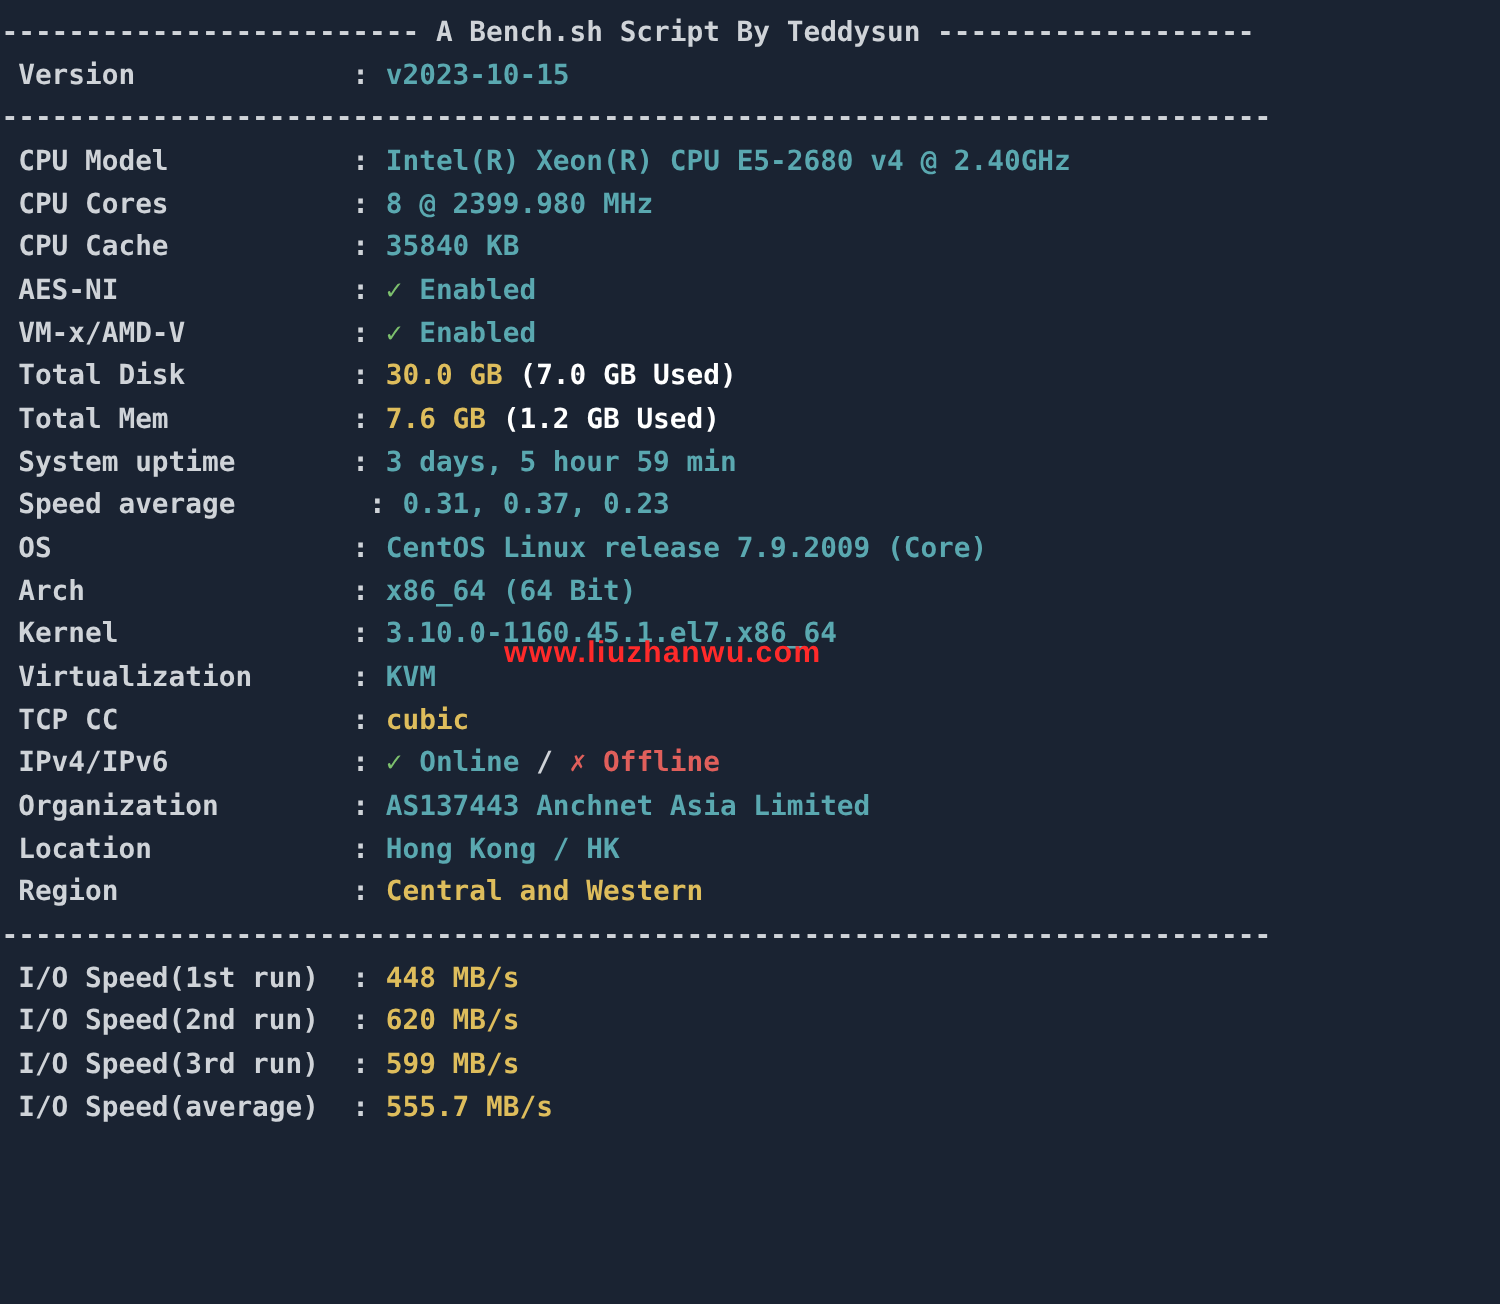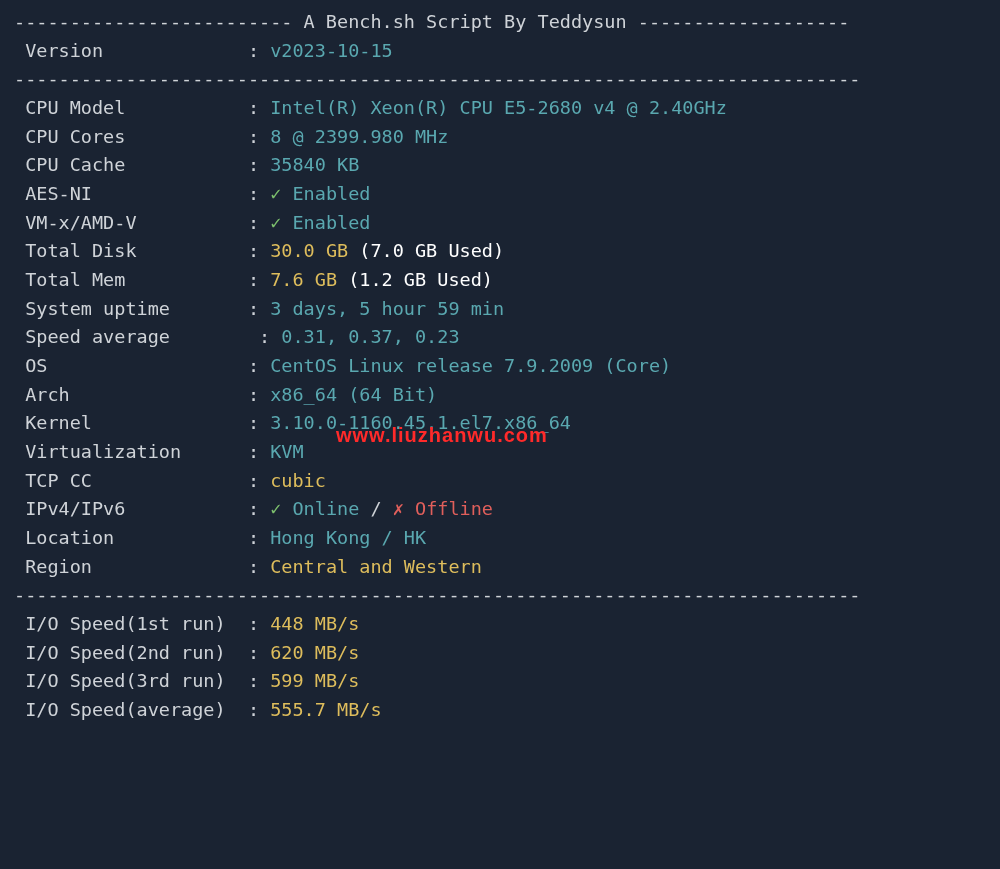--- a/index.html
+++ b/index.html
@@ -6,21 +6,21 @@
   body {
     background: #1a2332;
     font-family: "Menlo", "Monaco", "Consolas", monospace;
     font-size: 18.5px;
     line-height: 1.55;
     padding: 8px 0;
     width: 1000px;
     height: 869px;
     overflow: hidden;
   }
-  .line { white-space: pre; padding: 0 14px; }
+  .line { white-space: pre; padding: 0 1px; font-weight: bold; }
   .lbl  { color: #cfd3d8; }    
   .sep  { color: #cfd3d8; }    
   .val  { color: #5aa8b0; }    
   .ylw  { color: #debd5c; text-align: right; }    
   .red  { color: #e05f5b; }    
   .grn  { color: #7cbf6d; }    
   .gry  { color: #ffffff; }    
   .wht  { color: #cfd3d8; }
   .watermark {
     position: absolute;
@@ -48,20 +48,21 @@
     <div class="line"><span class="lbl"> Total Disk         </span><span class="sep"> : </span><span class="ylw">30.0 GB</span><span class="gry"> (7.0 GB Used)</span></div>
     <div class="line"><span class="lbl"> Total Mem          </span><span class="sep"> : </span><span class="ylw">7.6 GB</span><span class="gry"> (1.2 GB Used)</span></div>
     <div class="line"><span class="lbl"> System uptime      </span><span class="sep"> : </span><span class="val">3 days, 5 hour 59 min</span></div>
     <div class="line"><span class="lbl"> Speed average       </span><span class="sep"> : </span><span class="val">0.31, 0.37, 0.23</span></div>
     <div class="line"><span class="lbl"> OS                 </span><span class="sep"> : </span><span class="val">CentOS Linux release 7.9.2009 (Core)</span></div>
     <div class="line"><span class="lbl"> Arch               </span><span class="sep"> : </span><span class="val">x86_64 (64 Bit)</span></div>
     <div class="line"><span class="lbl"> Kernel             </span><span class="sep"> : </span><span class="val">3.10.0-1160.45.1.el7.x86_64</span></div>
     <div class="line"><span class="lbl"> Virtualization     </span><span class="sep"> : </span><span class="val">KVM</span></div>
     <div class="line"><span class="lbl"> TCP CC             </span><span class="sep"> : </span><span class="ylw">cubic</span></div>
     <div class="line"><span class="lbl"> IPv4/IPv6          </span><span class="sep"> : </span><span class="grn">✓ </span><span class="val">Online</span><span class="wht"> / </span><span class="red">✗ </span><span class="red">Offline</span></div>
+    <div class="line"><span class="lbl"> Organization       </span><span class="sep"> : </span><span class="val">AS137443 Anchnet Asia Limited</span></div>
     <div class="line"><span class="lbl"> Location           </span><span class="sep"> : </span><span class="val">Hong Kong / HK</span></div>
     <div class="line"><span class="lbl"> Region             </span><span class="sep"> : </span><span class="ylw">Central and Western</span></div>
     <div class="line"><span class="sep">----------------------------------------------------------------------------</span></div>
     <div class="line"><span class="lbl"> I/O Speed(1st run) </span><span class="sep"> : </span><span class="ylw">448 MB/s</span></div>
     <div class="line"><span class="lbl"> I/O Speed(2nd run) </span><span class="sep"> : </span><span class="ylw">620 MB/s</span></div>
     <div class="line"><span class="lbl"> I/O Speed(3rd run) </span><span class="sep"> : </span><span class="ylw">599 MB/s</span></div>
     <div class="line"><span class="lbl"> I/O Speed(average) </span><span class="sep"> : </span><span class="ylw">555.7 MB/s</span></div>
   </div>
 <div class="watermark">www.liuzhanwu.com</div>
 

